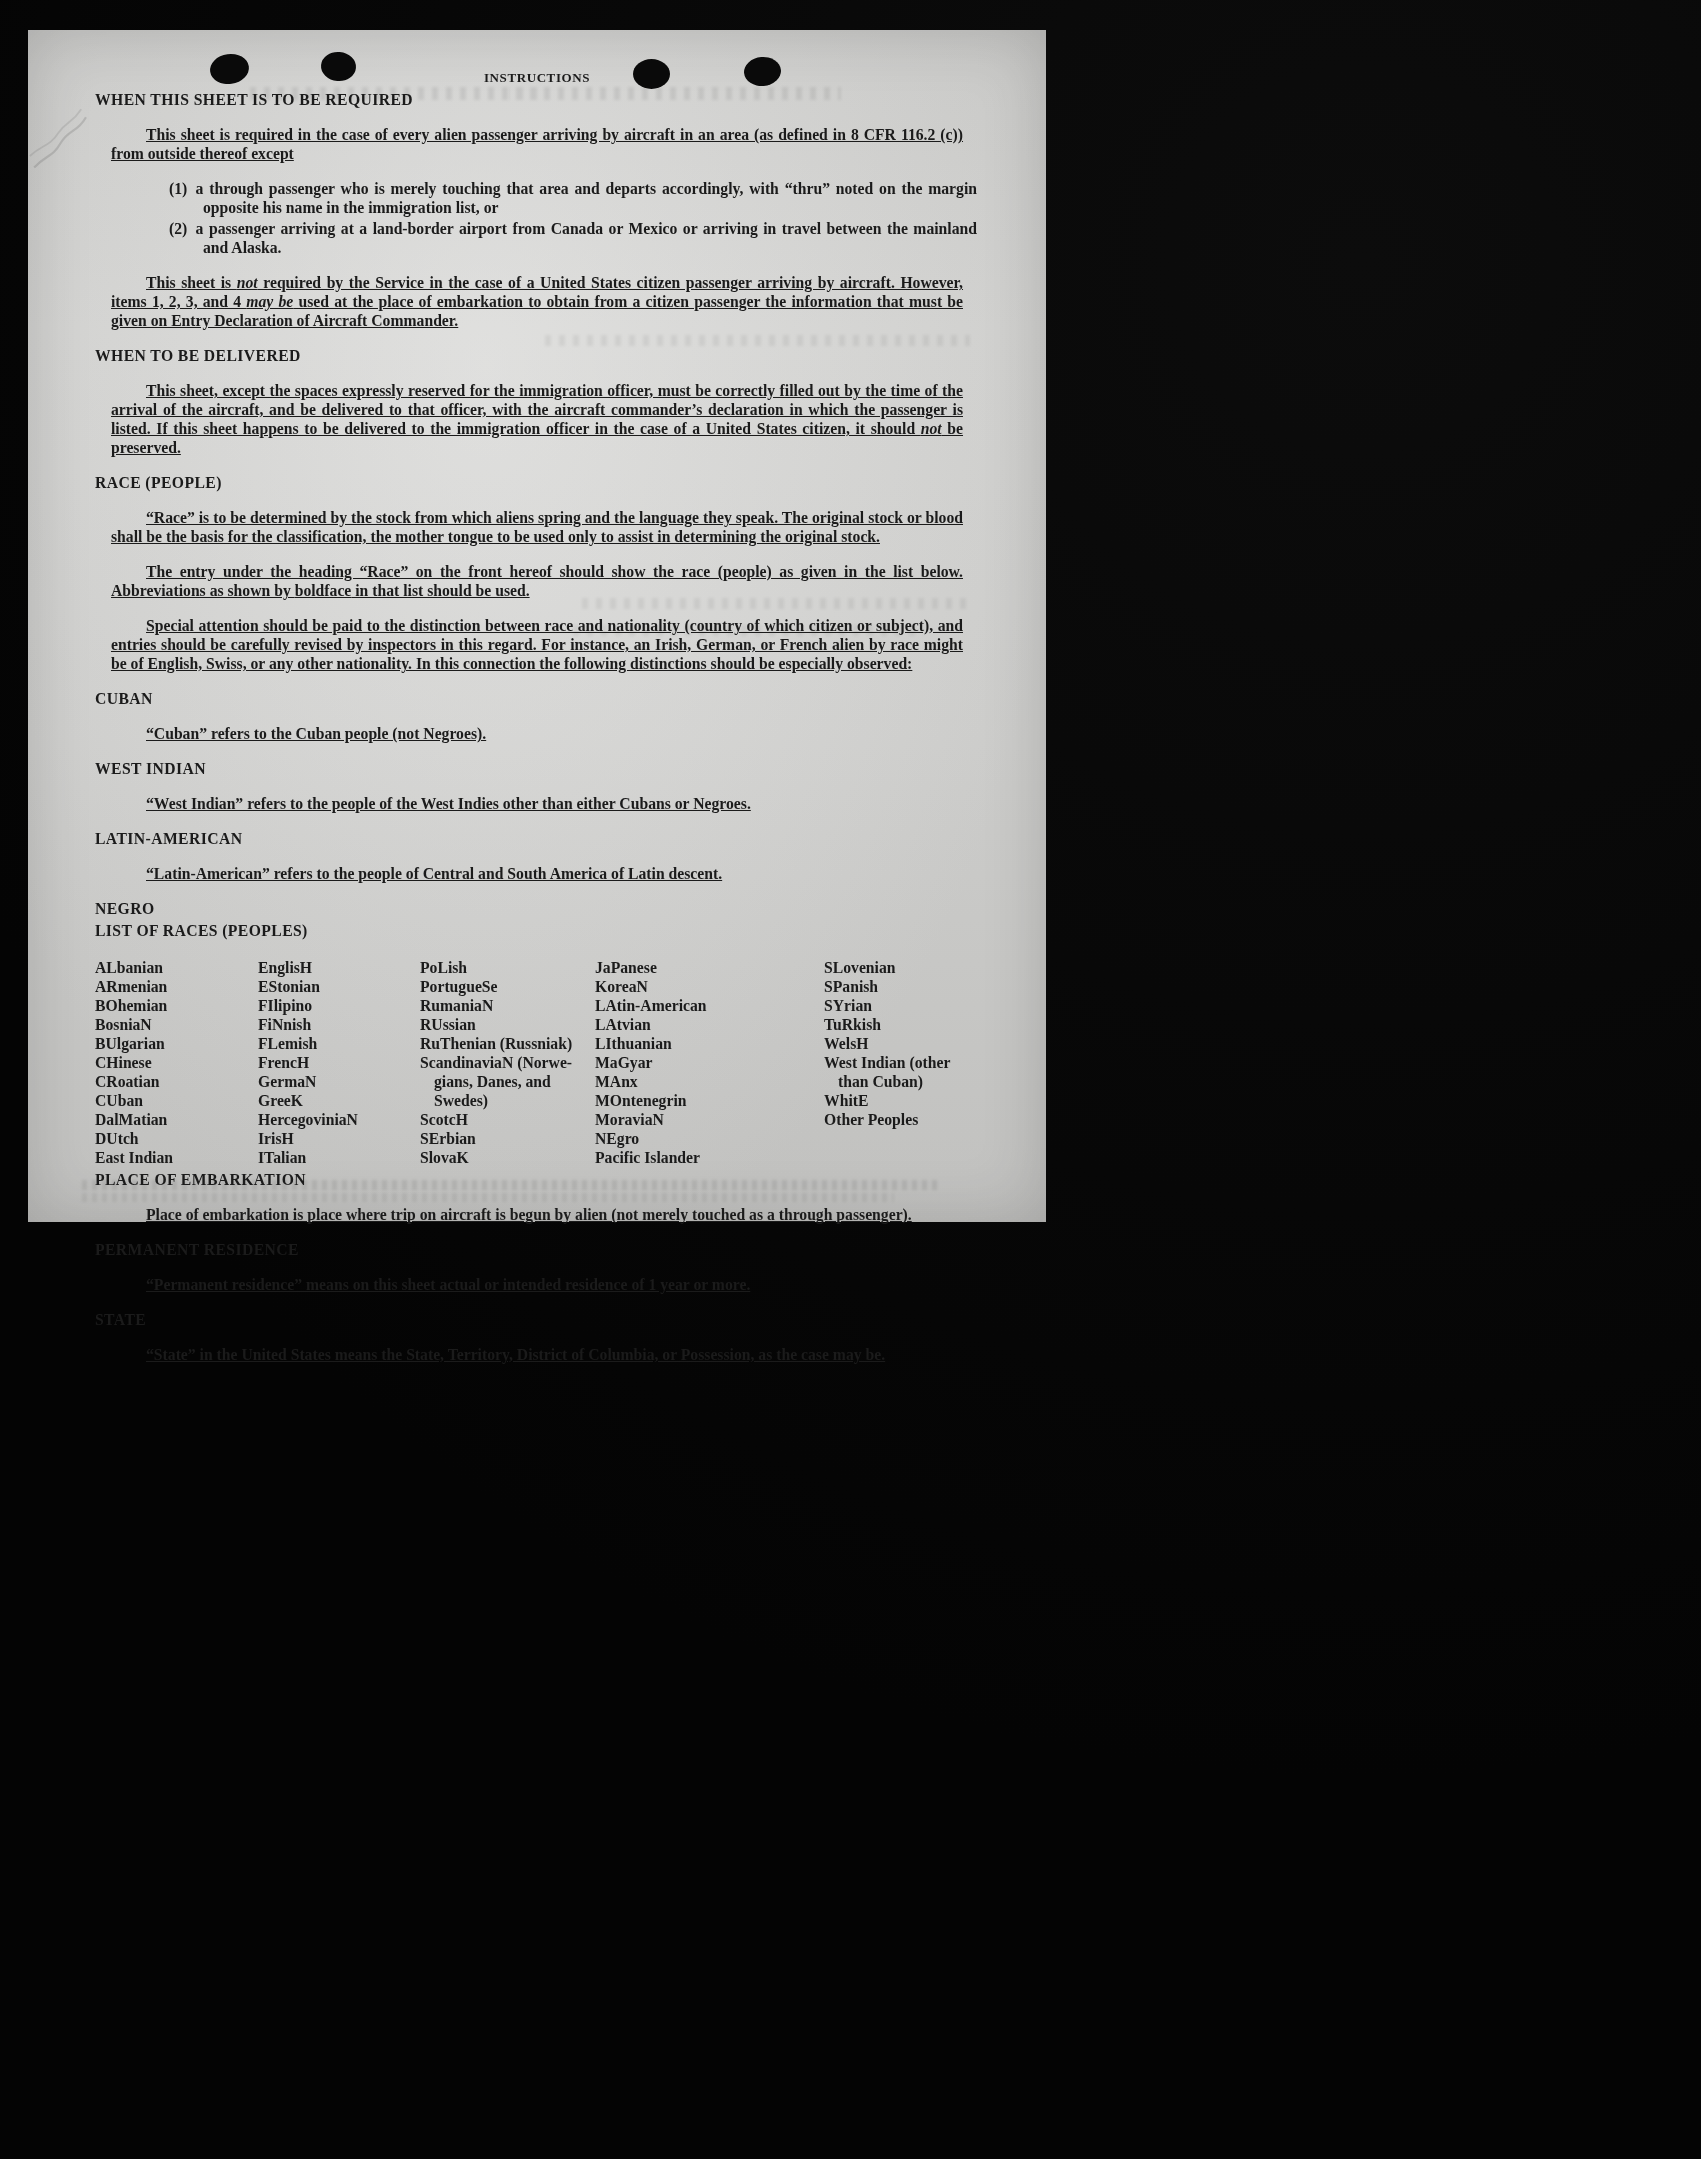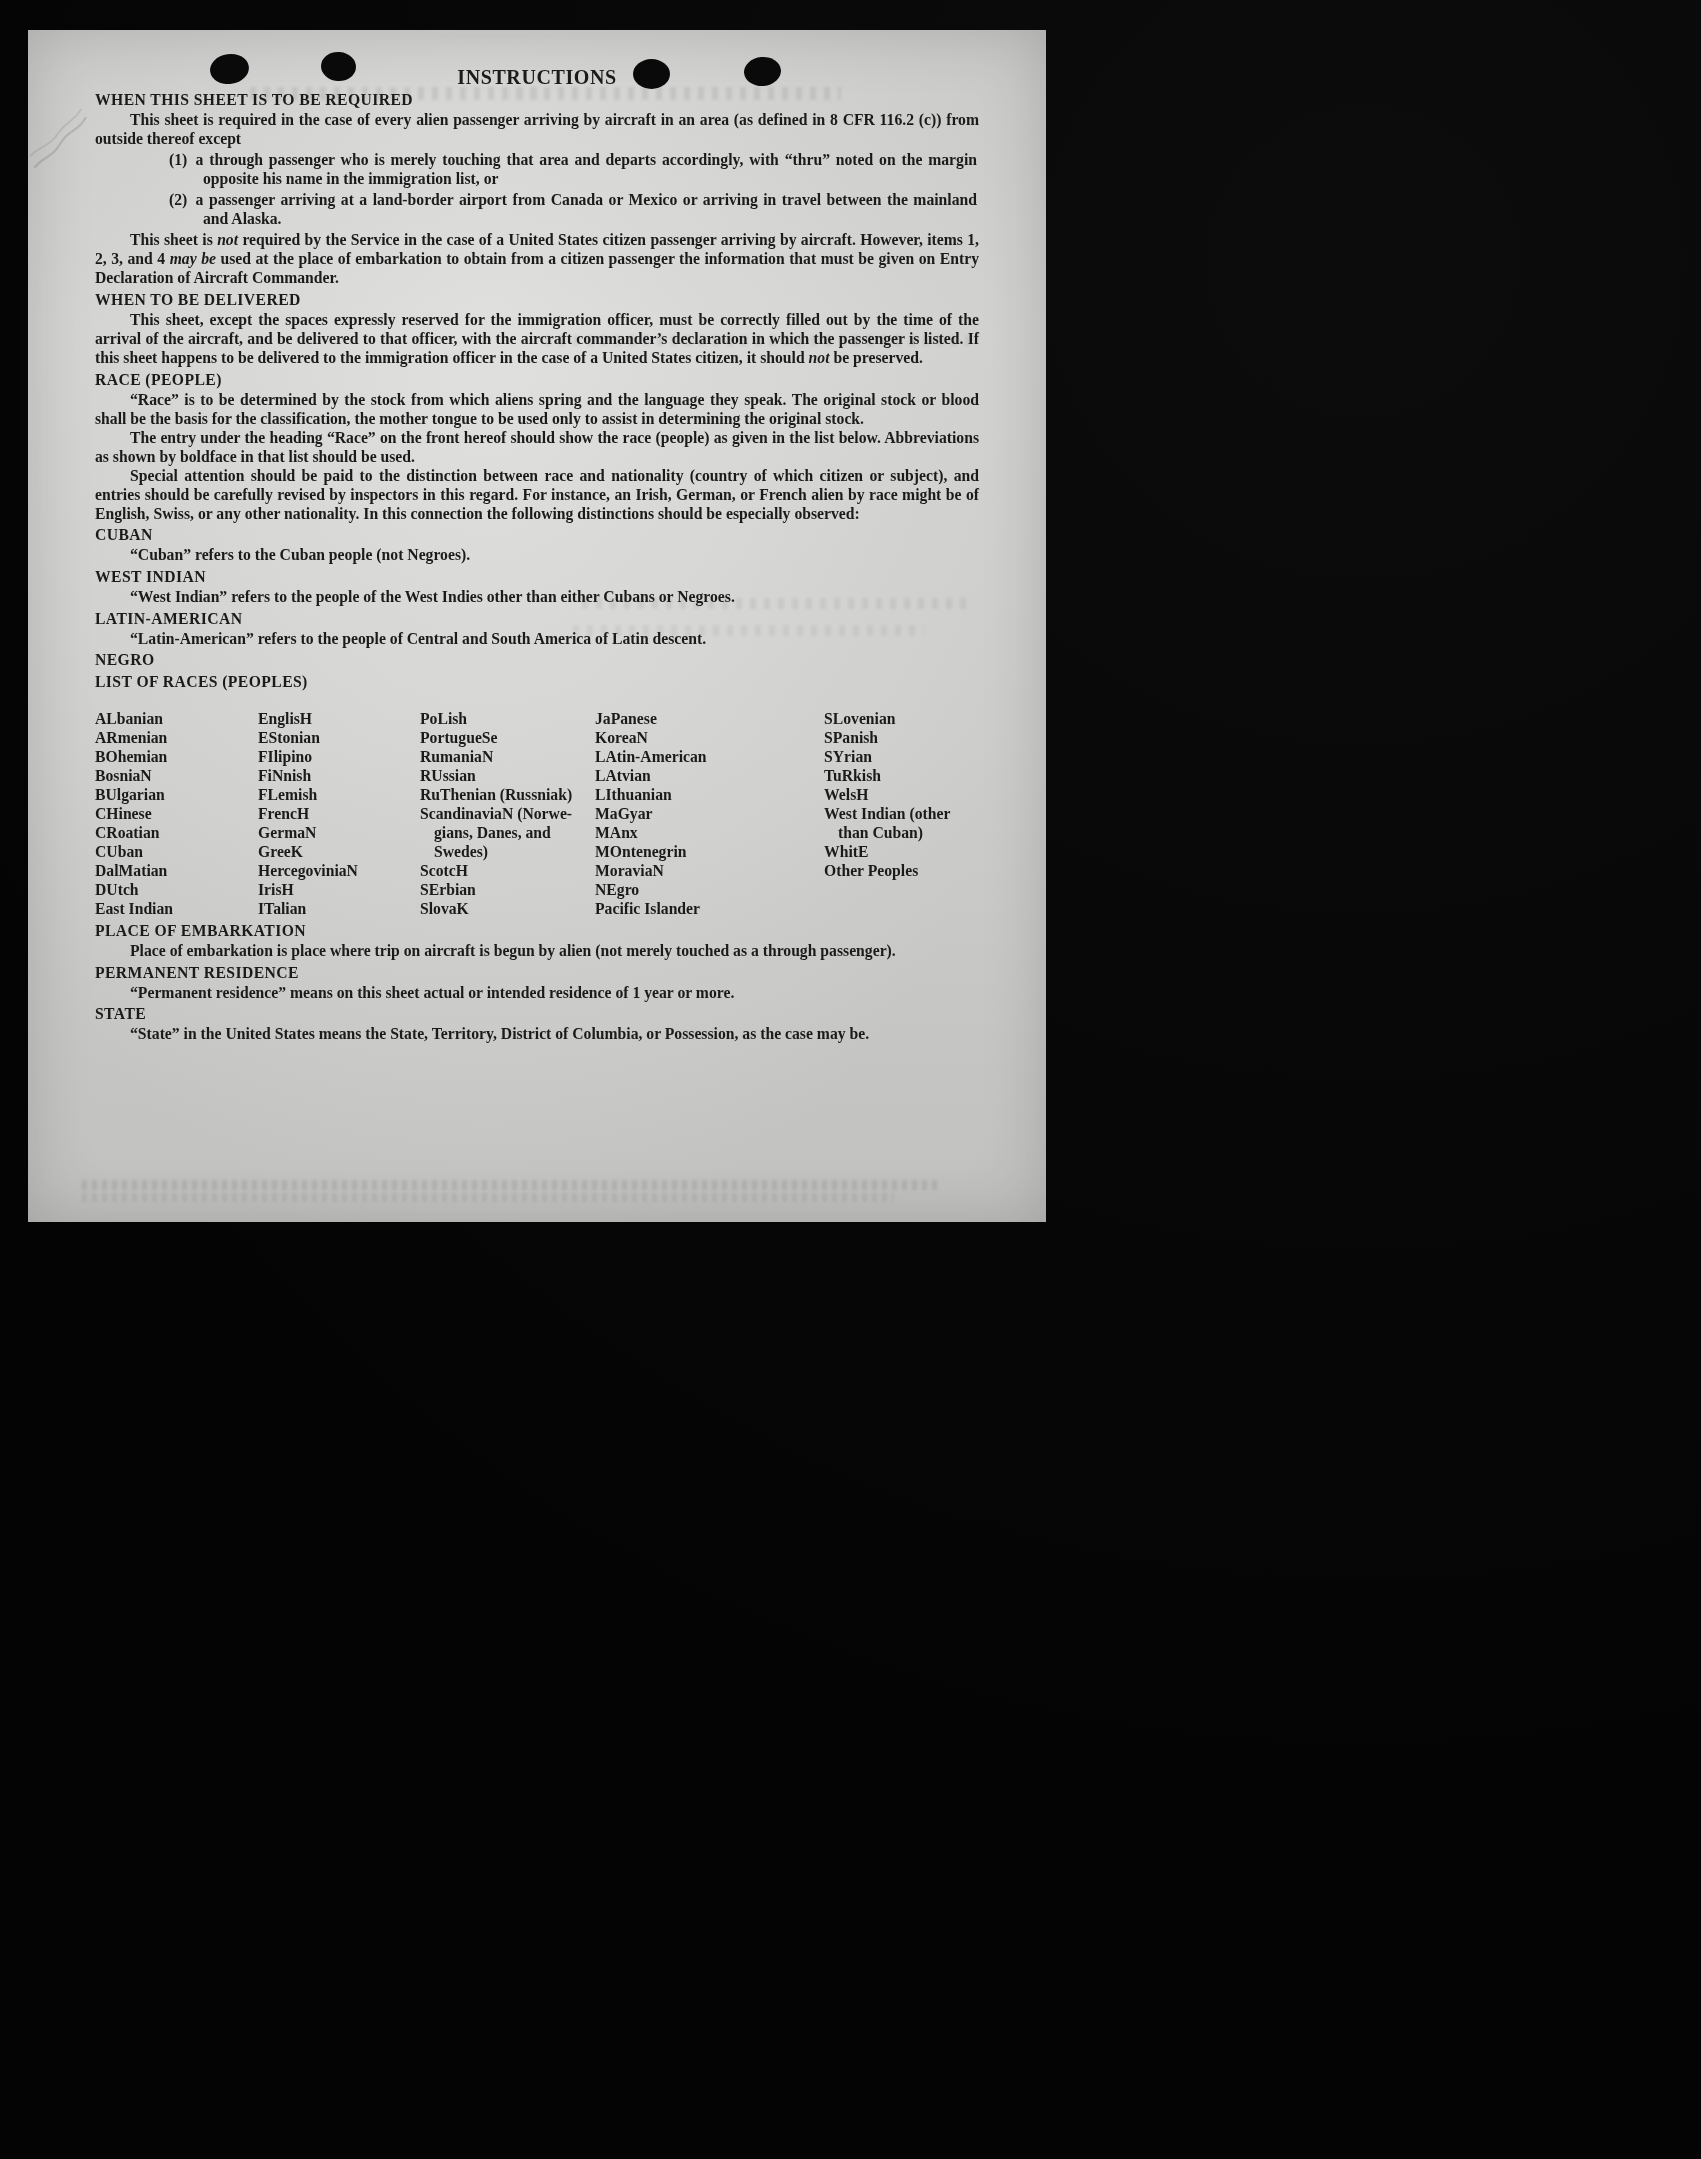--- a/index.html
+++ b/index.html
@@ -26,23 +26,23 @@
   .page-inner {
     position: absolute;
     left: 67px;
     top: 37px;
     width: 884px;
     color: #1b1b1b;
     font-size: 15.7px;
     line-height: 19px;
     font-weight: 700;
   }
-  .title { text-align: center; font-size: 20px; letter-spacing: 0.6px; line-height: 21px; }
+  .title { text-align: center; font-size: 13px; letter-spacing: 0.6px; line-height: 21px; }
   .heading { letter-spacing: 0.4px; margin: 2.8px 0 0.9px; }
-  .para { margin: 0; text-align: justify; }
+  .para { margin: 16px; text-align: justify; text-decoration: underline; }
   .indent { text-indent: 35px; }
   .hang { margin: 2px; padding-left: 106px; text-indent: -34px; text-align: justify; }
   .hang .num { margin-right: 8.3px; }
   .races { display: flex; margin-top: 18px; }
   .race-col { flex: 0 0 auto; }
   .race-col:nth-child(1) { width: 163px; }
   .race-col:nth-child(2) { width: 162px; }
   .race-col:nth-child(3) { width: 175px; }
   .race-col:nth-child(4) { width: 229px; }
   .race-col:nth-child(5) { flex: 1 1 auto; }

